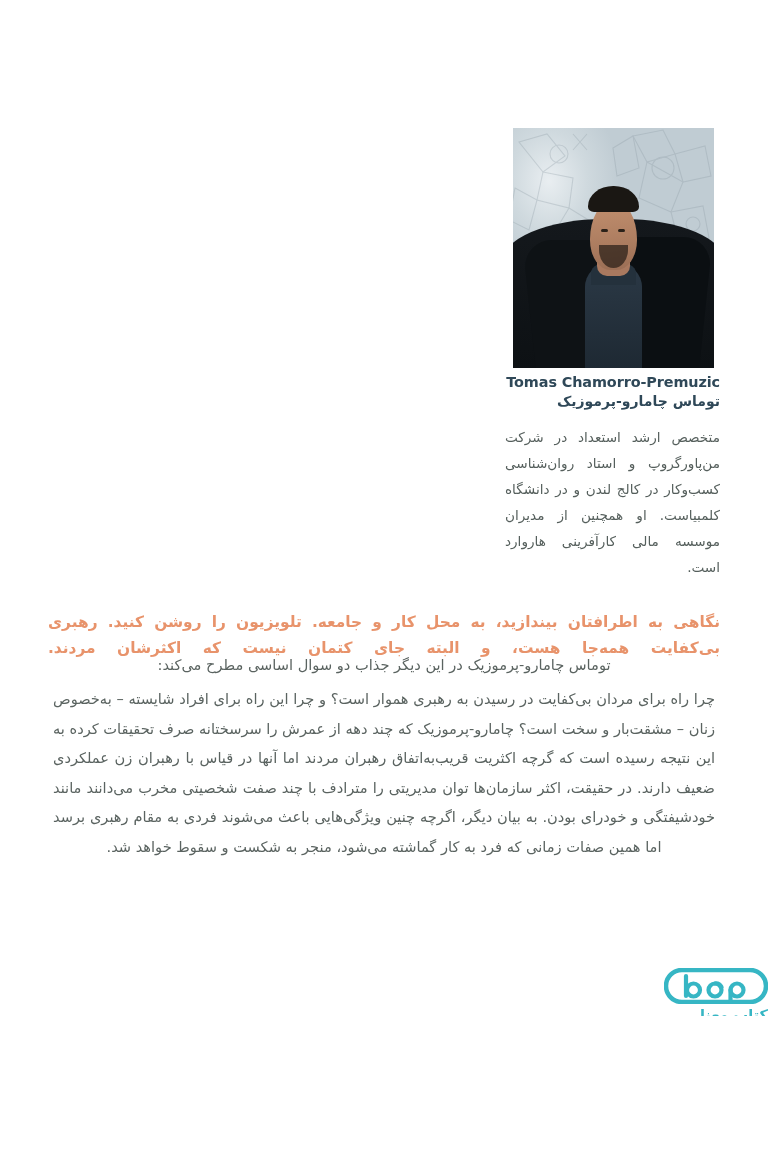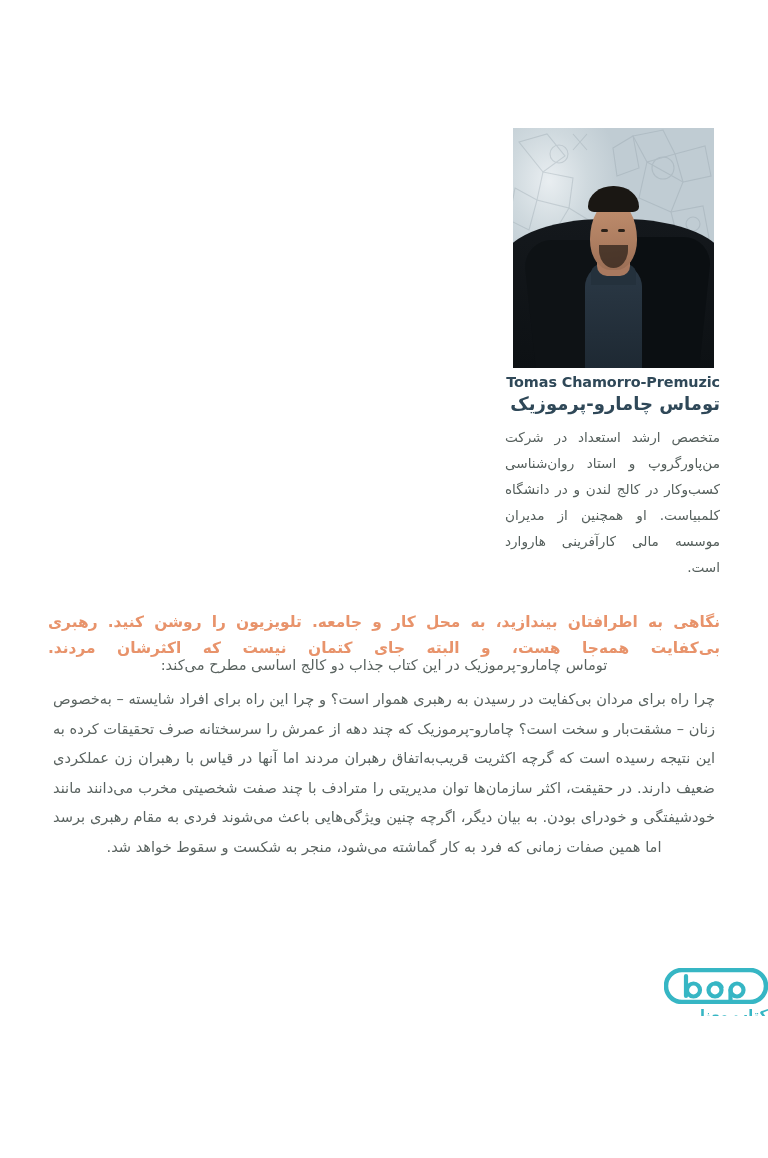--- a/index.html
+++ b/index.html
@@ -153,21 +153,21 @@
     direction: ltr;
     text-align: right;
     font-size: 14.4px;
     font-weight: bold;
     color: #2f4858;
     letter-spacing: -0.1px;
     line-height: 1.25;
     white-space: nowrap;
   }
   #author-name-fa {
-    font-size: 18px;
+    font-size: 14px;
     font-weight: bold;
     color: #2f4858;
     line-height: 1.35;
     letter-spacing: 1.2px;
     margin-top: 1px;
     white-space: nowrap;
   }
 
   
   #author-bio {
@@ -325,21 +325,21 @@
   <div id="author-name-block">
     <div id="author-name-latin">Tomas Chamorro-Premuzic</div>
     <div id="author-name-fa">توماس چامارو-پرموزیک</div>
   </div>
 
   <div id="author-bio">متخصص ارشد استعداد در شرکت من‌پاورگروپ و استاد روان‌شناسی کسب‌وکار در کالج لندن و در دانشگاه کلمبیاست. او همچنین از مدیران موسسه مالی کارآفرینی هاروارد است.</div>
 
   <div id="headline">نگاهی به اطرافتان بیندازید، به محل کار و جامعه. تلویزیون را روشن کنید. رهبری بی‌کفایت همه‌جا هست، و البته جای کتمان نیست که اکثرشان مردند.</div>
 
   <div id="body-copy">
-    <p id="body-lead">توماس چامارو-پرموزیک در این کتاب جذاب دو کالج اساسی مطرح می‌کند:</p>
+    <p id="body-lead">توماس چامارو-پرموزیک در این دیگر جذاب دو سوال اساسی مطرح می‌کند:</p>
     <p id="body-rest">چرا راه برای مردان بی‌کفایت در رسیدن به رهبری هموار است؟ و چرا این راه برای افراد شایسته – به‌خصوص زنان – مشقت‌بار و سخت است؟ چامارو-پرموزیک که چند دهه از عمرش را سرسختانه صرف تحقیقات کرده به این نتیجه رسیده است که گرچه اکثریت قریب‌به‌اتفاق رهبران مردند اما آنها در قیاس با رهبران زن عملکردی ضعیف دارند. در حقیقت، اکثر سازمان‌ها توان مدیریتی را مترادف با چند صفت شخصیتی مخرب می‌دانند مانند خودشیفتگی و خودرای بودن. به بیان دیگر، اگرچه چنین ویژگی‌هایی باعث می‌شوند فردی به مقام رهبری برسد اما همین صفات زمانی که فرد به کار گماشته می‌شود، منجر به شکست و سقوط خواهد شد.</p>
   </div>
 
   <div id="publisher">
     <svg id="publisher-mark" viewBox="0 0 104 36">
       <rect x="2" y="2" width="100" height="32" rx="16" ry="16" fill="none" stroke="#36b6c4" stroke-width="4.5"></rect>
       <g fill="none" stroke="#36b6c4" stroke-width="4.2" stroke-linecap="round">
         <path d="M22 8 L22 28"></path>
         <circle cx="29.5" cy="22" r="6.5"></circle>
         <circle cx="51" cy="22" r="6.5"></circle>

